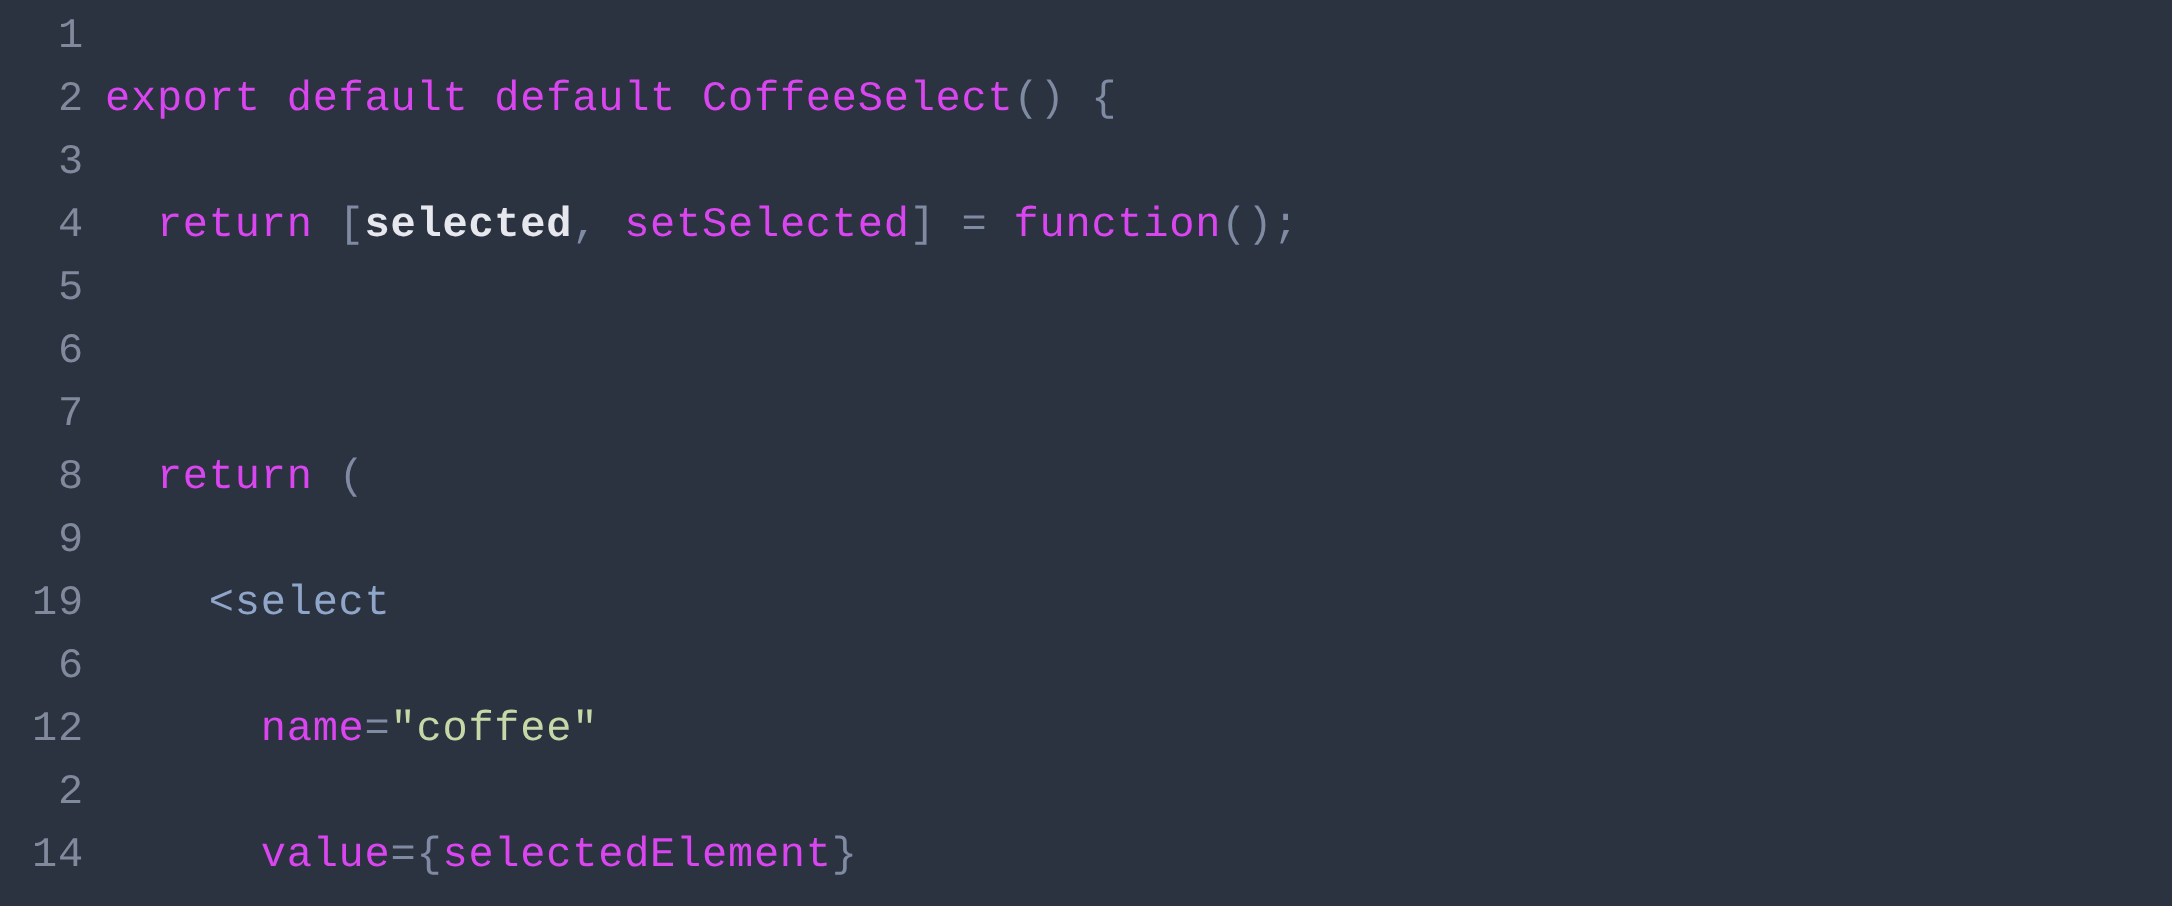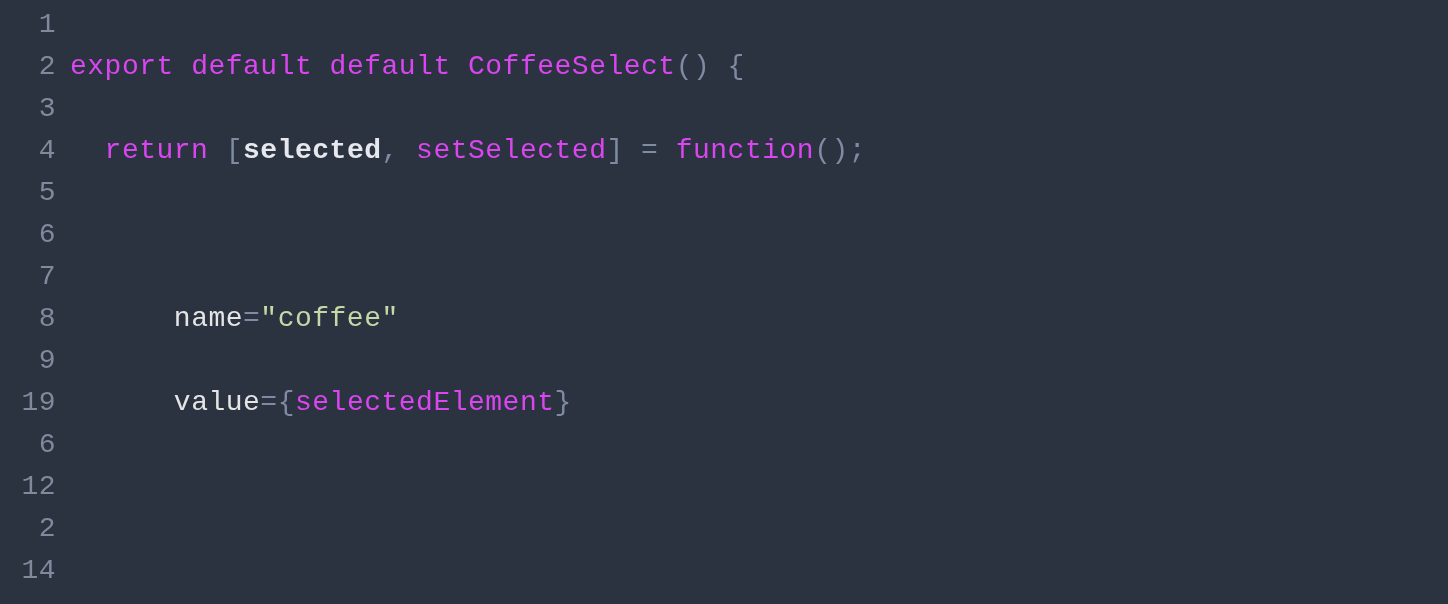--- a/index.html
+++ b/index.html
@@ -36,21 +36,21 @@
   .code .line{
     height:42px;
     display:block;
   }
   
   .kw   { color:#d946ef; }
   .fn   { color:#d946ef;margin-top:48px; }   
   .var  { color:#e6e8ee;font-weight:bold; }   
   .punc { color:#7f8aa3; }   
   .tag  { color:#8fa6c9; }   
-  .attr { color:#e5e5e5;margin-top:16px; }   
+  .attr { color:#d946ef;margin-top:16px; }   
   .str  { color:#c7d8a8; }
 </style>
 </head>
 <body>
 
 <div class="editor">
   <div class="gutter">
     <div>1</div>
     <div>2</div>
     <div>3</div>
@@ -64,20 +64,22 @@
     <div>6</div>
     <div>12</div>
     <div>2</div>
     <div>14</div>
   </div>
 
   <div class="code">
 <span class="line"><span class="kw">export</span> <span class="kw">default</span> <span class="kw">default</span> <span class="fn">CoffeeSelect</span><span class="punc">()</span> <span class="punc">{</span></span>
 <span class="line">  <span class="kw">return</span> <span class="punc">[</span><span class="var">selected</span><span class="punc">,</span> <span class="fn">setSelected</span><span class="punc">]</span> <span class="punc">=</span> <span class="fn">function</span><span class="punc">();</span></span>
 <span class="line"></span>
+<span class="line">  <span class="kw">return</span> <span class="punc">(</span></span>
+<span class="line">    <span class="tag">&lt;</span><span class="tag">select</span></span>
 <span class="line">      <span class="attr">name</span><span class="punc">=</span><span class="str">"coffee"</span></span>
 <span class="line">      <span class="attr">value</span><span class="punc">=</span><span class="punc">{</span><span class="fn">selectedElement</span><span class="punc">}</span></span>
 
 
 
 
 
 
 
   </div>

